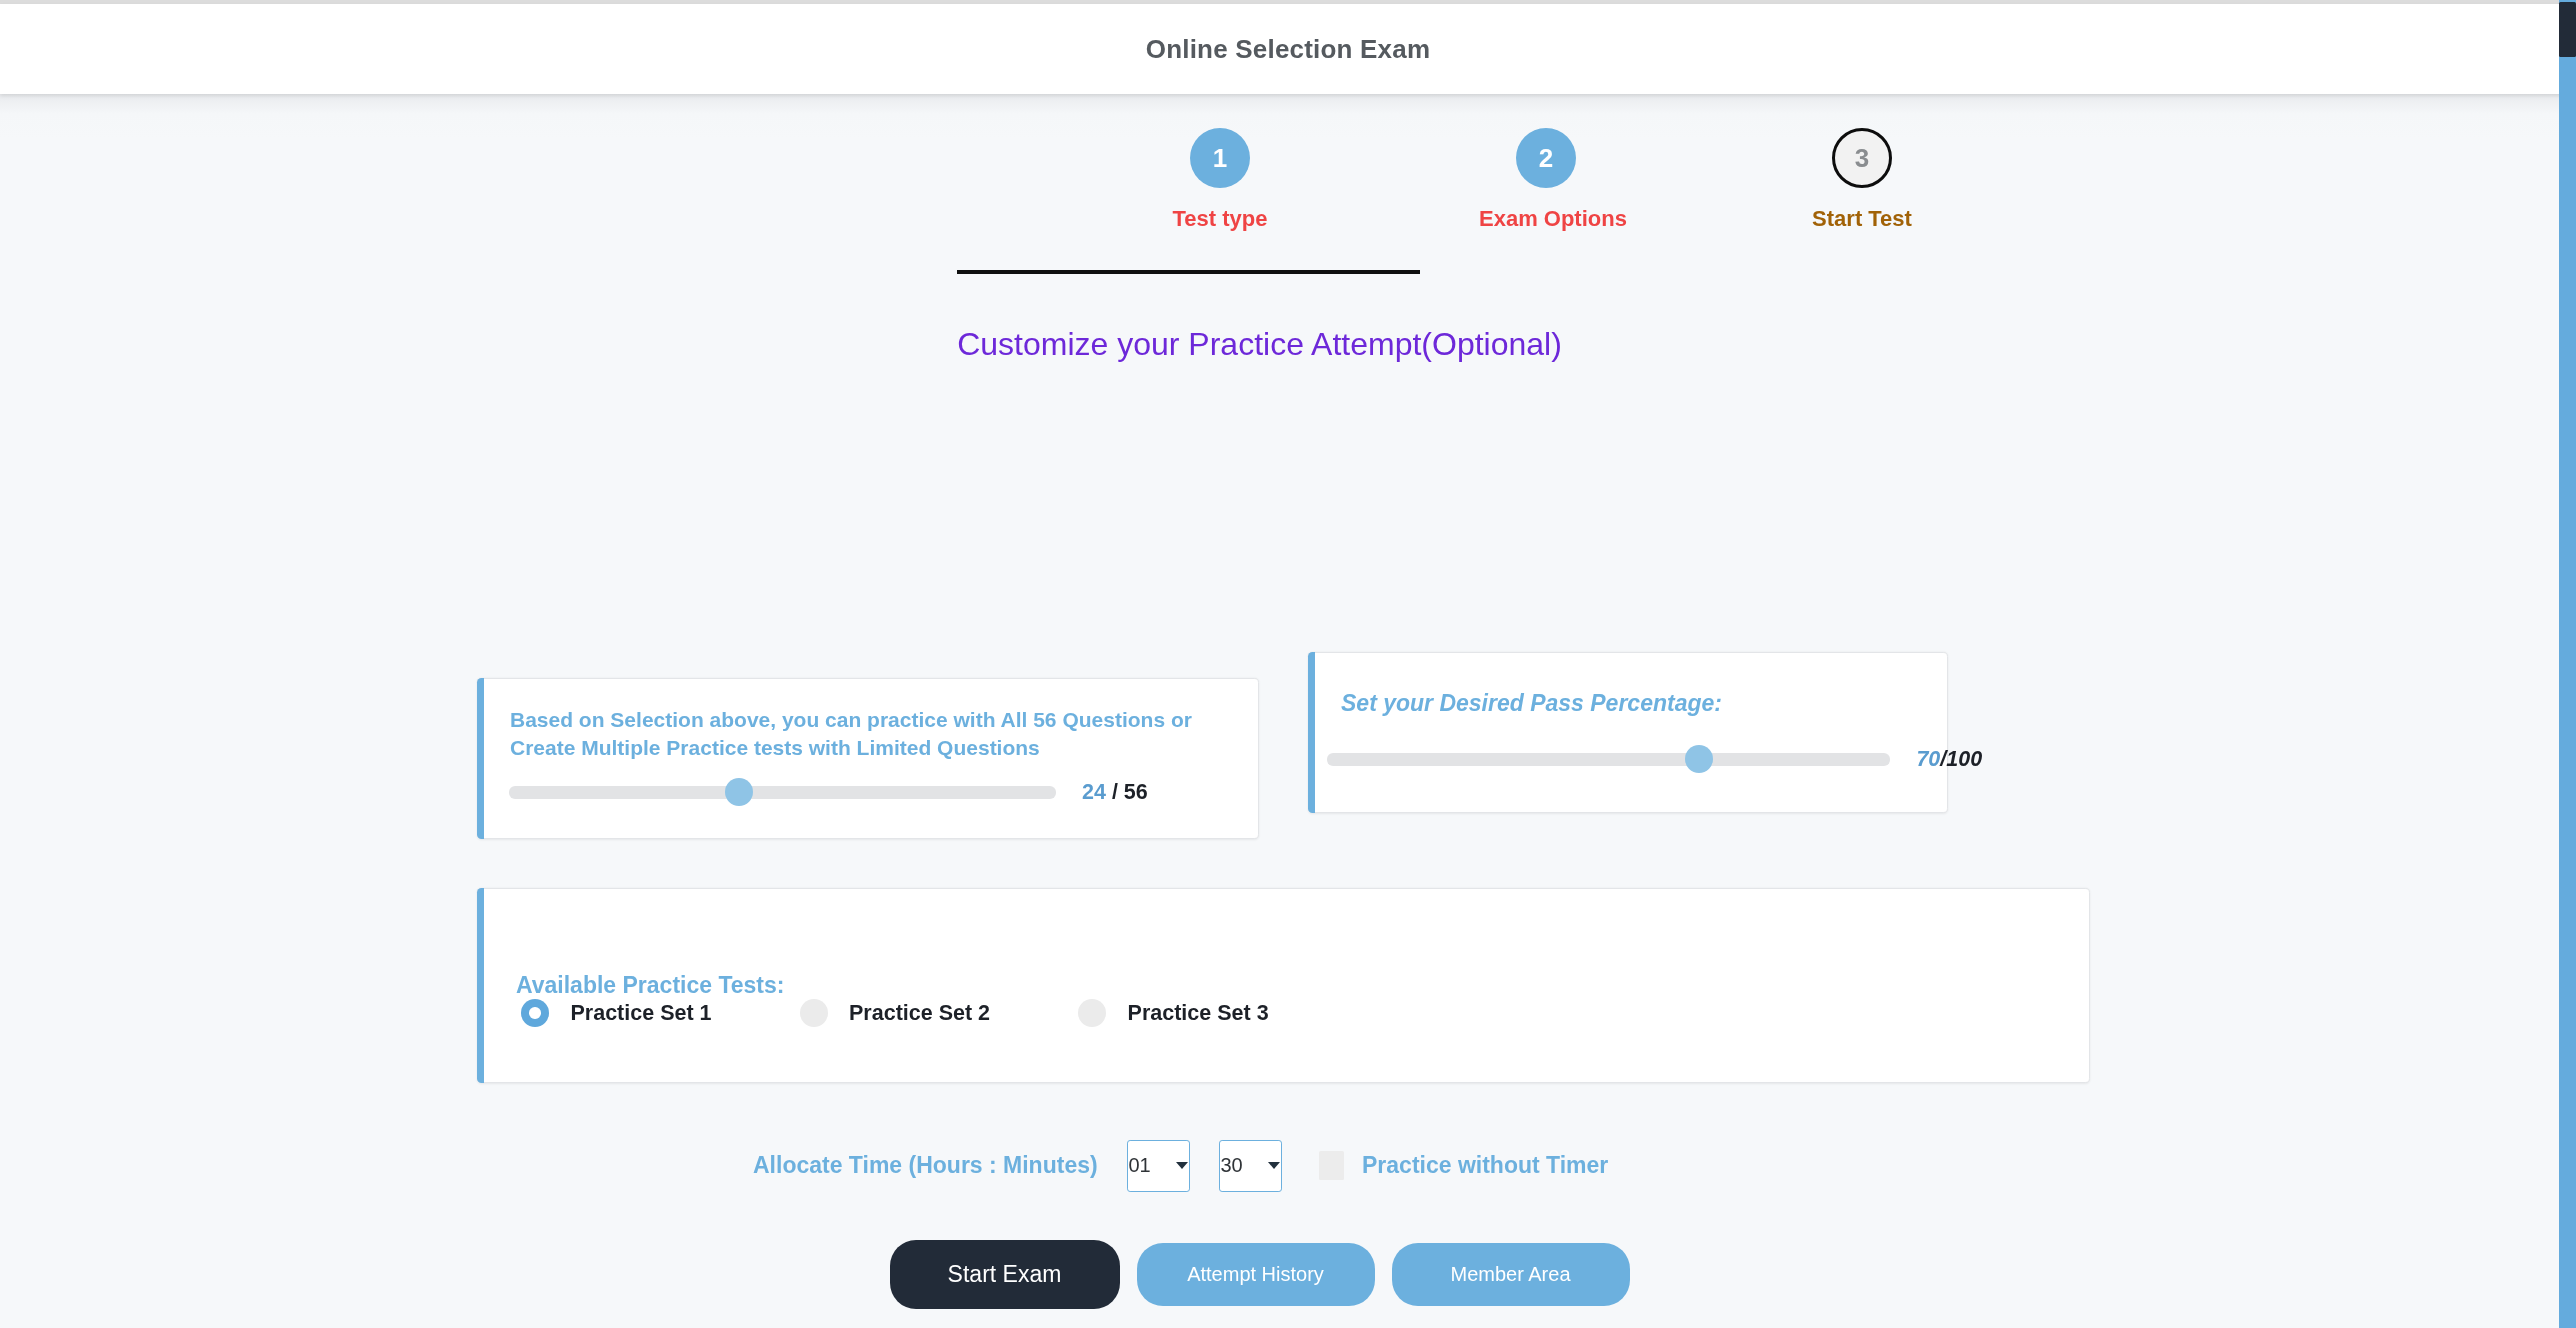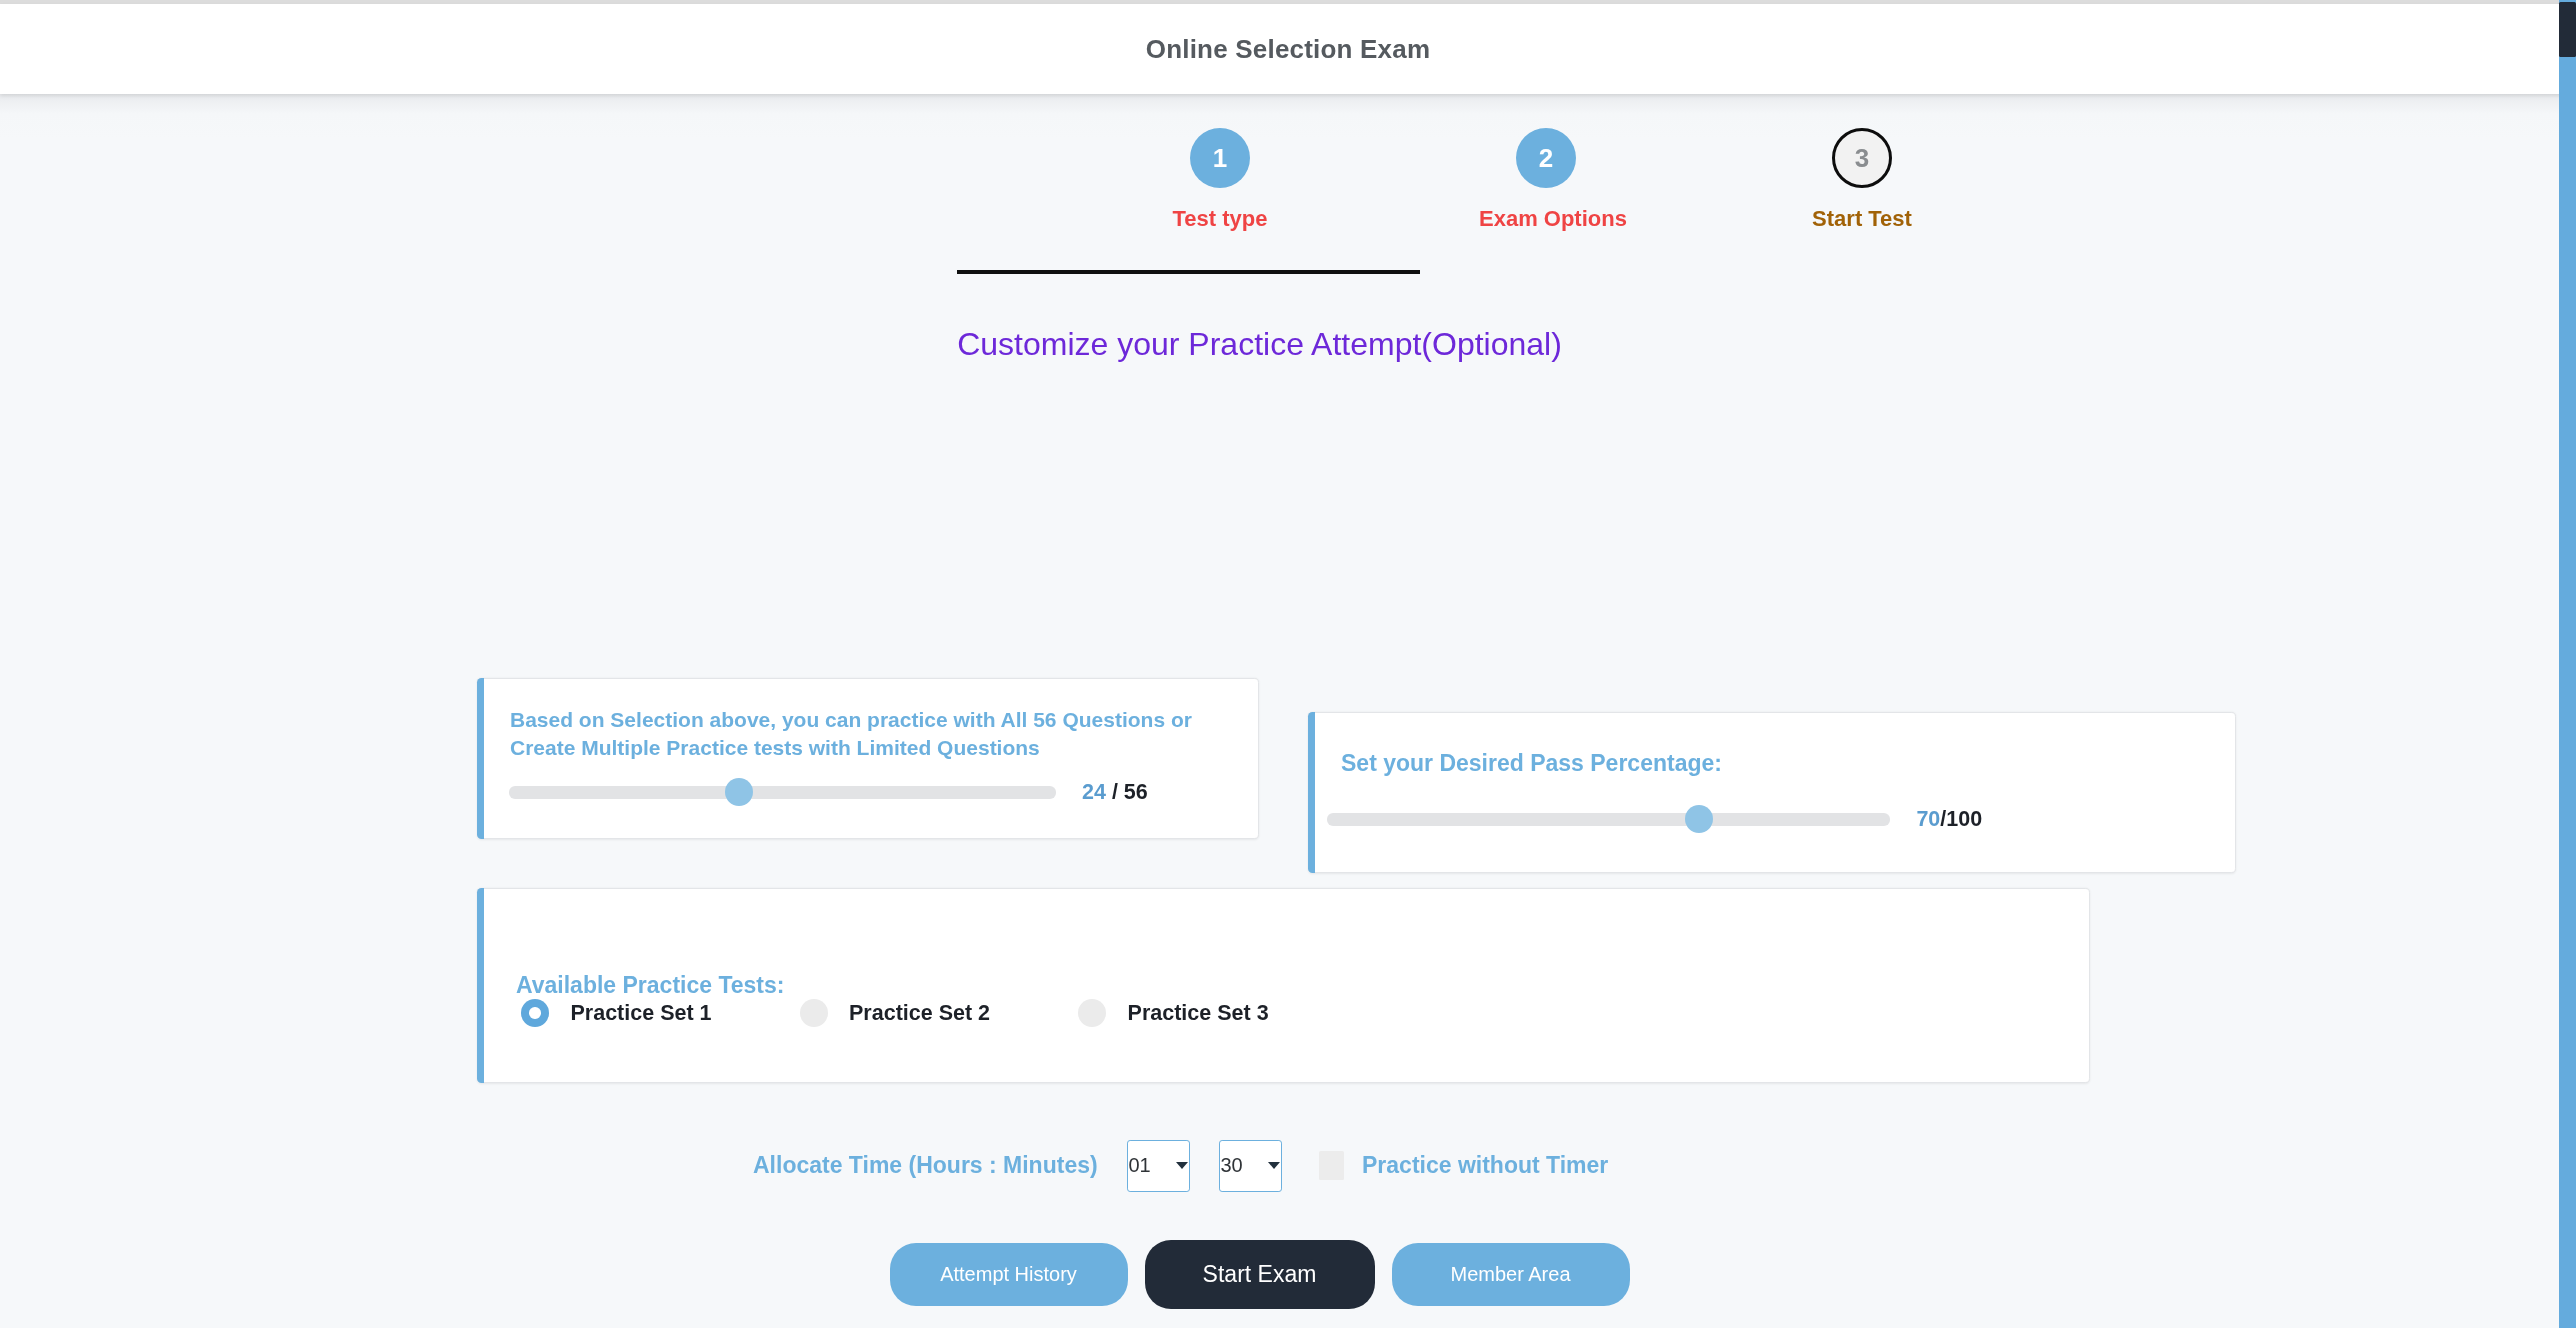--- a/index.html
+++ b/index.html
@@ -189,21 +189,21 @@
     font-size: 21.5px;
     font-weight: bold;
     color: #1d2128;
   }
 
   
   .card-qslider { left: 477px; top: 678px; width: 782px; height: 161px; }
   .card-qslider .card-title { left: 32px; top: 27px; width: 713px; font-size: 21px; }
 
   
-  .card-pslider { left: 1308px; top: 712px; width: 928px; height: 161px; }
+  .card-pslider { left: 1308px; top: 652px; width: 640px; height: 161px; font-style: italic; }
   .card-pslider .card-title { left: 32px; top: 35px; }
 
   
   .slider-wrap {
     position: absolute;
     display: flex;
     align-items: center;
   }
   .slider-track {
     position: relative;
@@ -471,22 +471,22 @@
     <div class="select-box">
       <span class="select-value">30</span>
       <span class="caret"></span>
     </div>
 
     <div class="checkbox-empty"></div>
     <div class="timer-label">Practice without Timer</div>
   </div>
 
   <div class="actions">
+    <button class="btn btn-primary">Start Exam</button>
     <button class="btn btn-secondary">Attempt History</button>
-    <button class="btn btn-primary">Start Exam</button>
     <button class="btn btn-secondary">Member Area</button>
   </div>
 
   <div class="scrollbar">
     <div class="scrollbar-thumb"></div>
   </div>
 
 </div>
 
 

